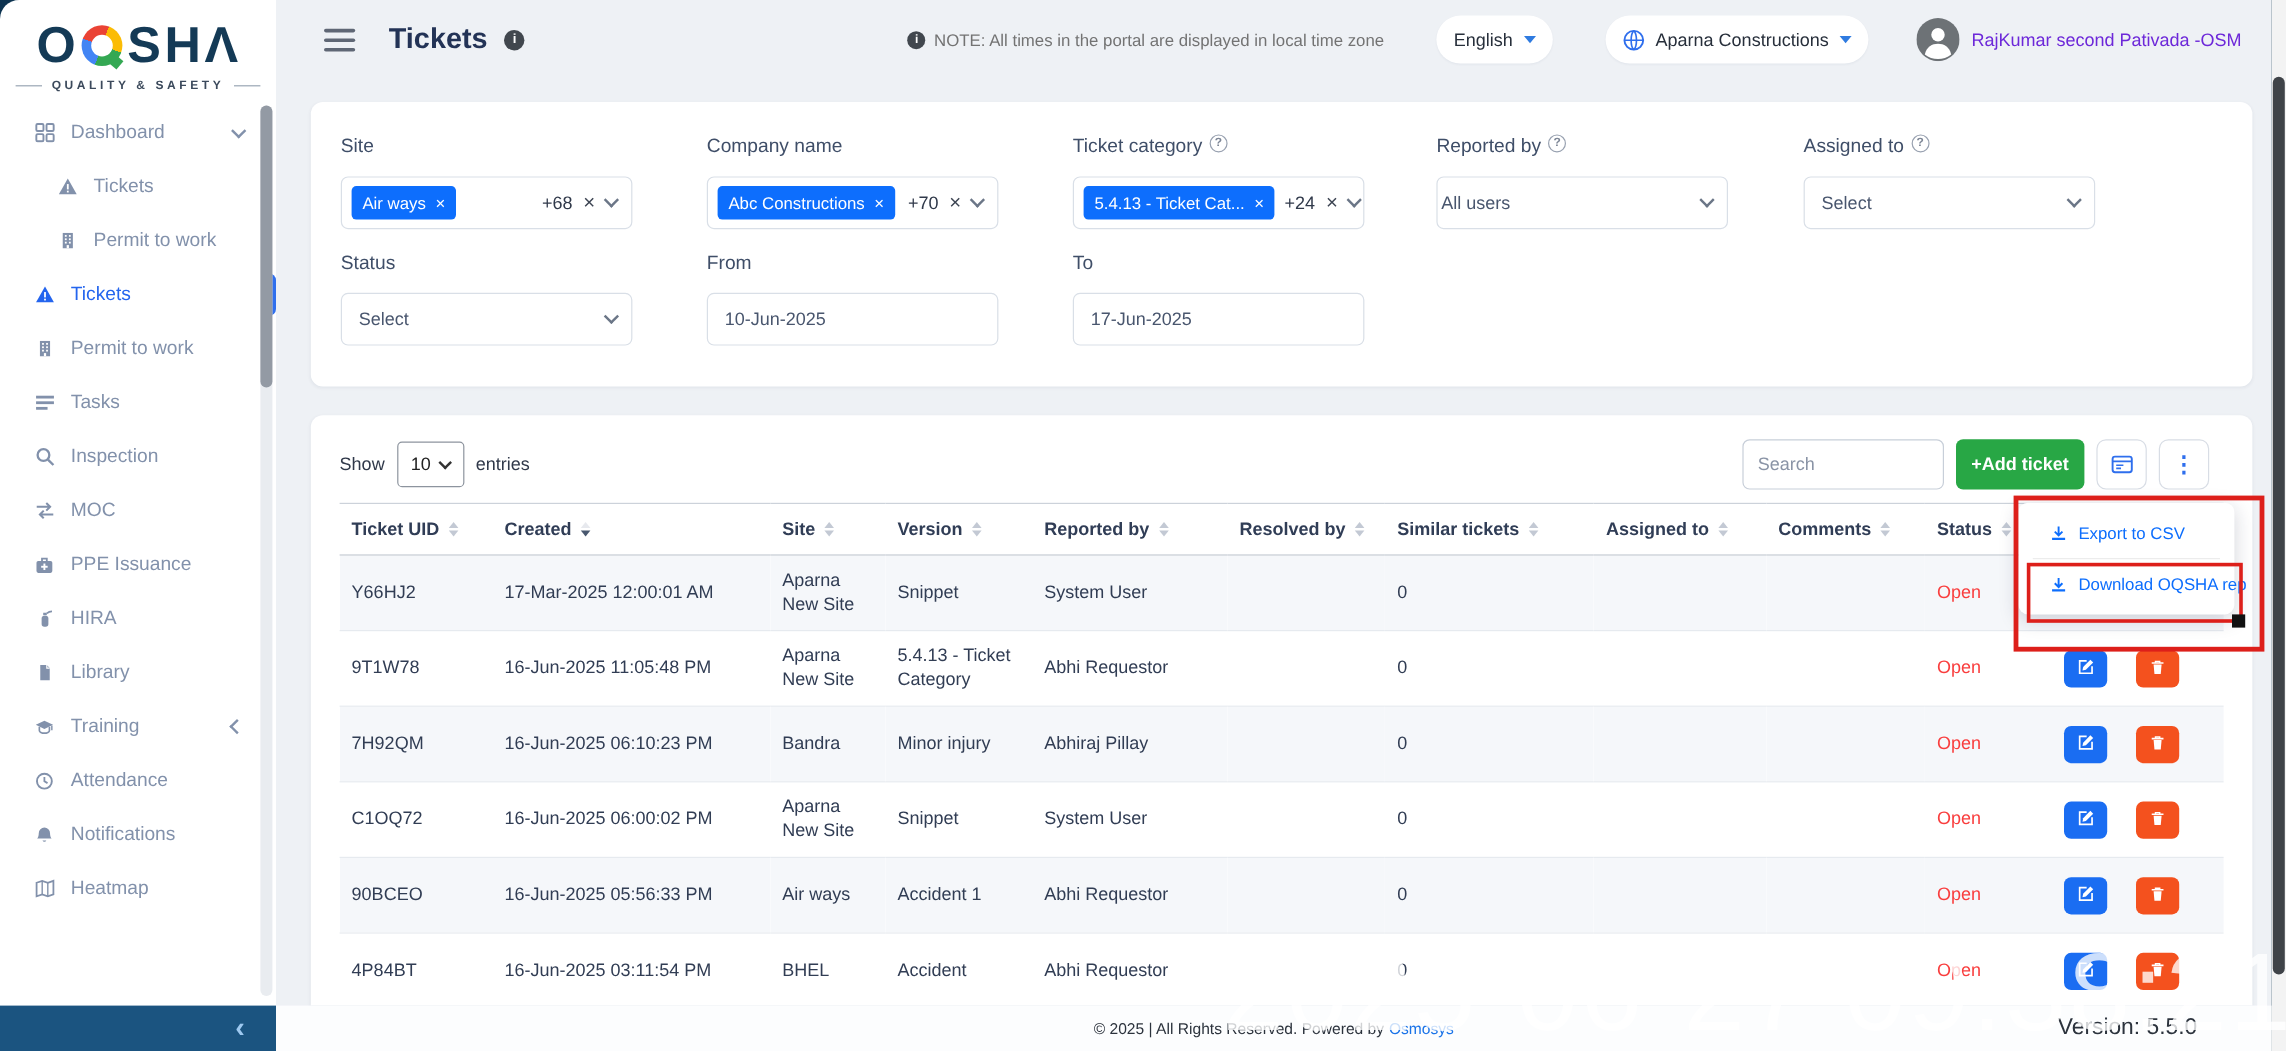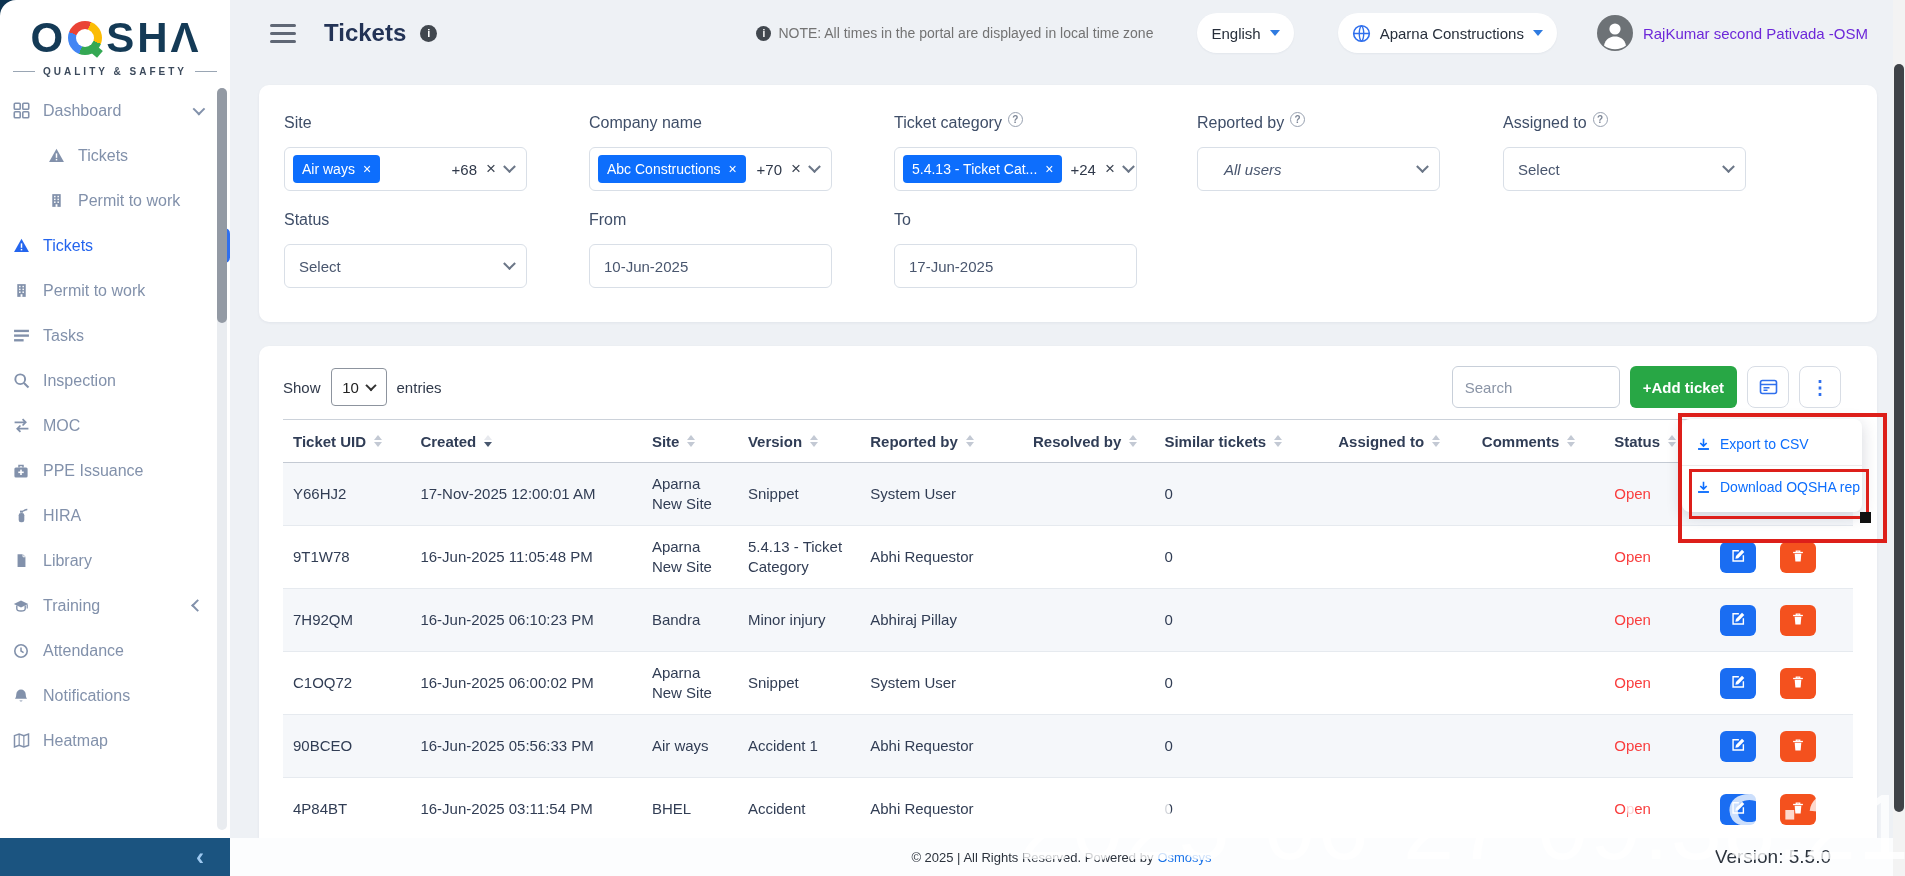--- a/index.html
+++ b/index.html
@@ -14,21 +14,21 @@
   .logo-letter { font-size:42px; font-weight:bold; color:#143a56; letter-spacing:1px; line-height:48px; }
   .q-ring { position:relative; display:inline-block; width:34px; height:34px; border-radius:50%;
     background:conic-gradient(from 200deg,#4285f4 0 25%,#ea4335 0 50%,#fbbc05 0 75%,#34a853 0 100%); margin:0 2px; }
   .q-ring::before { content:""; position:absolute; inset:8px; background:#fff; border-radius:50%; }
   .q-ring::after { content:""; position:absolute; right:1px; bottom:-1px; width:9px; height:9px; background:#34a853; transform:rotate(40deg); }
   .tagline { margin-top:4px; display:flex; align-items:center; justify-content:center; gap:8px;
     font-size:10px; letter-spacing:3px; color:#3c4a5c; font-weight:bold; }
   .tagline::before,.tagline::after { content:""; width:22px; height:1px; background:#9aa6b4; }
 
   .nav { position:absolute; top:88px; left:0; right:0; }
-  .nav-item { position:relative; display:flex; align-items:center; height:45px; padding-left:11px; gap:12px;
+  .nav-item { position:relative; display:flex; align-items:center; height:45px; padding-left:27px; gap:12px;
     color:#8291ab; font-size:16px; cursor:pointer; }
   .nav-item.sub { padding-left:46px; }
   .nav-item.active { color:#2465ee; }
   .nav-item.active::after { content:""; position:absolute; right:0; top:5px; bottom:5px; width:11px; background:#2f6fed; border-radius:6px; }
   .nav-icon { width:20px; height:18px; display:inline-flex; align-items:center; justify-content:center; flex:none; }
   .nav-icon svg { display:block; }
   .nav-chevron { margin-left:auto; margin-right:28px; width:9px; height:9px; border-right:2px solid #8291ab; border-bottom:2px solid #8291ab; }
   .nav-chevron.down { transform:rotate(45deg) translateY(-2px); }
   .nav-chevron.left { transform:rotate(135deg); }
 
@@ -115,21 +115,21 @@
     border-top:1px solid #e6eaef; overflow:hidden; }
   tr.striped td { background:#f5f7fa; }
   td.status-cell { color:#f93e3e; }
   .row-actions { display:flex; gap:24px; align-items:center; }
   .act-btn { width:36px; height:31px; border:none; border-radius:6px; display:flex; align-items:center; justify-content:center; cursor:pointer; }
   .act-edit { background:#1a6df2; }
   .act-del { background:#f4511e; }
 
   
   .menu-panel { position:absolute; left:1452px; top:419px; width:180px; background:#fff; border-radius:8px; z-index:30;
-    box-shadow:0 4px 16px rgba(20,30,60,.18); padding:4px 0; }
+    box-shadow:0 4px 16px rgba(20,30,60,.18); padding:4px 12px; }
   .menu-item { display:flex; align-items:center; gap:9px; color:#0d6efd; font-size:14px; padding:13px 14px; cursor:pointer; white-space:nowrap; }
   .menu-item + .menu-item { border-top:1px solid #ececec; }
   .anno-outer { position:absolute; left:1448px; top:413px; width:209px; height:130px; border:4px solid #dd1f1a; z-index:40; pointer-events:none; }
   .anno-inner { position:absolute; left:1459px; top:469px; width:180px; height:50px; border:3px solid #dd1f1a; z-index:41; pointer-events:none; }
   .anno-handle { position:absolute; left:1630px; top:512px; width:11px; height:11px; background:#111; z-index:42; }
 
   
   .footer { position:absolute; left:0; right:0; bottom:0; height:38px; background:#fcfdfe; z-index:20;
     display:flex; align-items:center; justify-content:center; font-size:13px; color:#2c333d; }
   .footer a { color:#1a73e8; text-decoration:none; margin-left:4px; cursor:pointer; }
@@ -421,21 +421,21 @@
               <span class="ms-clear"></span>
               <span class="chev"></span>
             </span>
         </div>
       </div>
       <div class="fcol row1 c4">
         <div class="flabel">
             <span>Reported by</span>
             <span class="ihelp"></span>
           </div>
-        <div class="fbox" style="padding-left:26px;font-style:italic;">
+        <div class="fbox" style="padding-left:3px;">
           <span class="ftext">All users</span>
           <span class="chev chev-end"></span>
         </div>
       </div>
       <div class="fcol row1 c5">
         <div class="flabel">
             <span>Assigned to</span>
             <span class="ihelp"></span>
           </div>
         <div class="fbox" style="padding-left:14px;">
@@ -585,21 +585,21 @@
                     <i class="down"></i>
                   </span>
                 </span>
               </th>
               <th style="width: 141px;"></th>
             </tr>
           </thead>
         <tbody id="tbody">
             <tr class="striped">
               <td>Y66HJ2</td>
-              <td>17-Nov-2025 12:00:01 AM</td>
+              <td>17-Mar-2025 12:00:01 AM</td>
               <td>Aparna New Site</td>
               <td>Snippet</td>
               <td>System User</td>
               <td></td>
               <td>0</td>
               <td></td>
               <td></td>
               <td class="status-cell">Open</td>
               <td>
                 <span class="row-actions">

